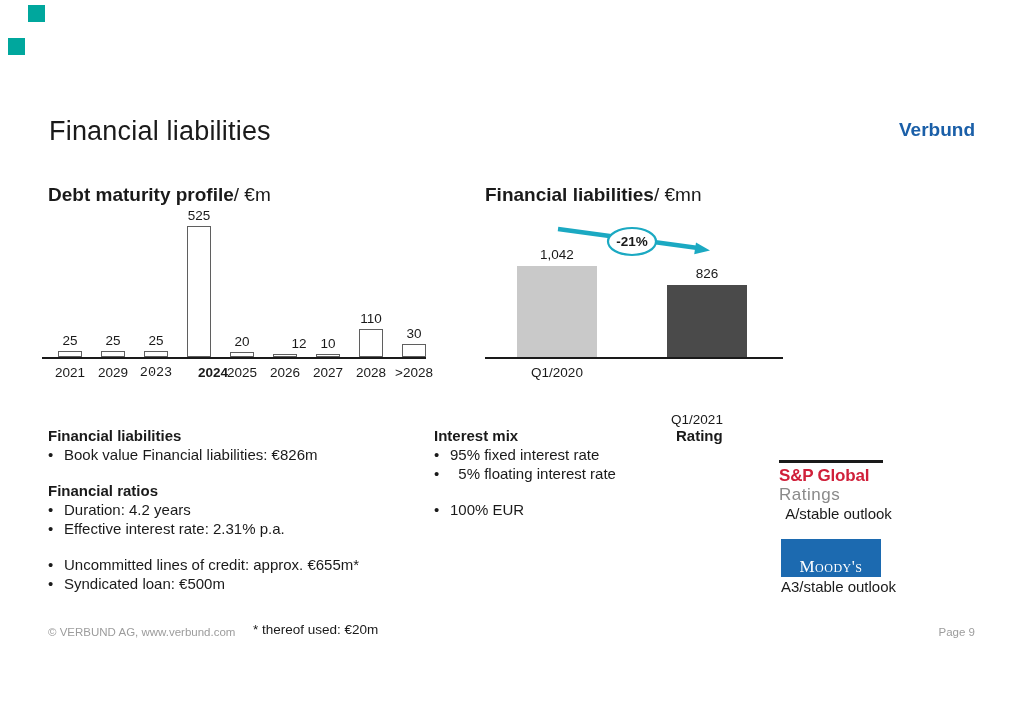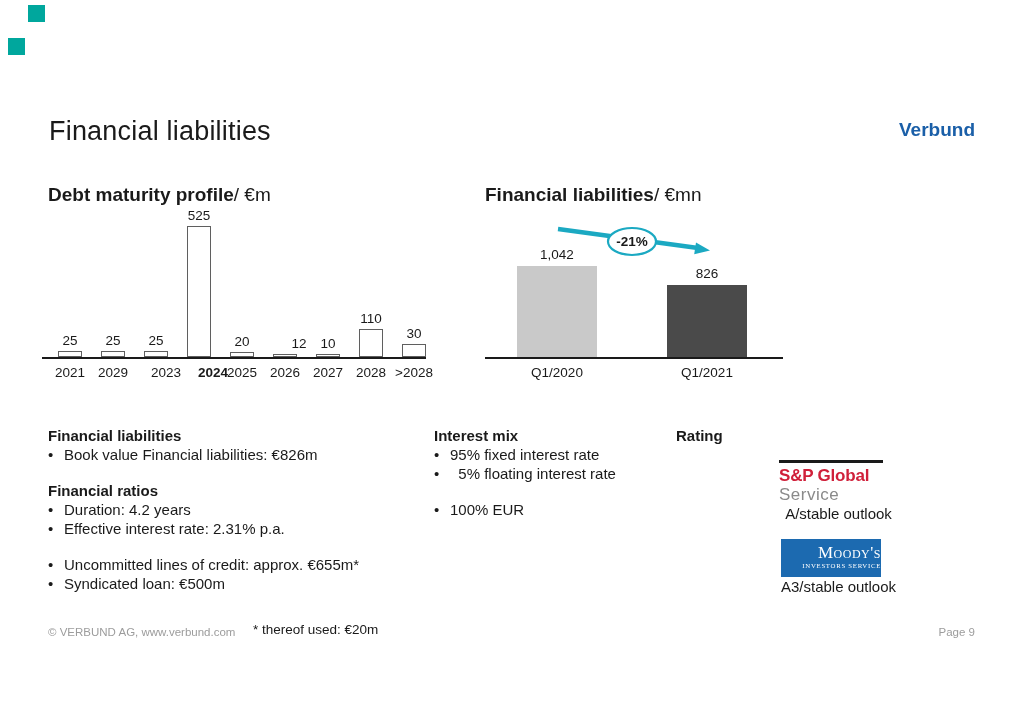--- a/index.html
+++ b/index.html
@@ -47,21 +47,21 @@
   .bullet{width:16px;flex:0 0 16px;}
   .item-text{flex:1;}
 
   
   .rating-row{display:flex;align-items:center;margin-top:16px;flex-direction:column;}
   .rating-row.first{margin-top:15px;}
   .sp-logo{width:104px;}
   .sp-bar{height:3px;background:#1a1a1a;margin-bottom:3px;}
   .sp-line1{font-size:17px;font-weight:700;line-height:19px;letter-spacing:-0.2px;}
   .sp-line2{font-size:17px;font-weight:400;line-height:19px;color:#8a8a8a;letter-spacing:0.5px;}
-  .moodys-box{width:100px;height:38px;color:#ffffff;text-align:right;box-sizing:border-box;padding-top:5px;}
+  .moodys-box{width:100px;height:38px;color:#ffffff;text-align:center;box-sizing:border-box;padding-top:19px;}
   .moodys-line1{font-family:"Liberation Serif","DejaVu Serif",serif;font-variant:small-caps;
     font-size:17px;line-height:17px;letter-spacing:0.5px;}
   .moodys-line2{font-family:"Liberation Serif","DejaVu Serif",serif;font-size:6.8px;line-height:8px;
     text-transform:uppercase;letter-spacing:0.7px;margin-top:1px;}
   .outlook-text{font-size:15px;line-height:19px;margin-left:15px;}
 
   
   .copyright{position:absolute;left:48px;top:625px;font-size:11.5px;color:#9c9c9c;line-height:14px;}
   .footnote{position:absolute;left:253px;top:621px;font-size:13.5px;color:#1a1a1a;line-height:17px;}
   .page-number{position:absolute;right:49px;top:625px;font-size:11.5px;color:#9c9c9c;line-height:14px;}
@@ -83,21 +83,21 @@
     </div>
     <div class="plot" id="plot-left">
         <div class="bar outlined" style="left: 16px; top: 182px; width: 24px; height: 6px; background: rgb(255, 255, 255); border-color: rgb(95, 95, 95);"></div>
         <div class="bar-value-label" style="left: 6px; width: 44px; top: 164px;">25</div>
         <div class="axis-tick-label" style="left: 5px; width: 46px;">2021</div>
         <div class="bar outlined" style="left: 59px; top: 182px; width: 24px; height: 6px; background: rgb(255, 255, 255); border-color: rgb(95, 95, 95);"></div>
         <div class="bar-value-label" style="left: 49px; width: 44px; top: 164px;">25</div>
         <div class="axis-tick-label" style="left: 48px; width: 46px;">2029</div>
         <div class="bar outlined" style="left: 102px; top: 182px; width: 24px; height: 6px; background: rgb(255, 255, 255); border-color: rgb(95, 95, 95);"></div>
         <div class="bar-value-label" style="left: 92px; width: 44px; top: 164px;">25</div>
-        <div class="axis-tick-label" style="left: 101px; width: 46px;">2023</div>
+        <div class="axis-tick-label" style="left: 91px; width: 46px; font-family: Liberation Mono, monospace;">2023</div>
         <div class="bar outlined" style="left: 145px; top: 57px; width: 24px; height: 131px; background: rgb(255, 255, 255); border-color: rgb(95, 95, 95);"></div>
         <div class="bar-value-label" style="left: 135px; width: 44px; top: 39px;">525</div>
         <div class="axis-tick-label" style="left: 148px; width: 46px; font-weight: bold;">2024</div>
         <div class="bar outlined" style="left: 188px; top: 183px; width: 24px; height: 5px; background: rgb(255, 255, 255); border-color: rgb(95, 95, 95);"></div>
         <div class="bar-value-label" style="left: 178px; width: 44px; top: 165px;">20</div>
         <div class="axis-tick-label" style="left: 177px; width: 46px;">2025</div>
         <div class="bar outlined" style="left: 231px; top: 185px; width: 24px; height: 3px; background: rgb(255, 255, 255); border-color: rgb(95, 95, 95);"></div>
         <div class="bar-value-label" style="left: 235px; width: 44px; top: 167px;">12</div>
         <div class="axis-tick-label" style="left: 220px; width: 46px;">2026</div>
         <div class="bar outlined" style="left: 274px; top: 185px; width: 24px; height: 3px; background: rgb(255, 255, 255); border-color: rgb(95, 95, 95);"></div>
@@ -116,21 +116,21 @@
   <div class="chart-section" id="chart-right">
     <div class="chart-header">
       <span class="t">Financial liabilities</span><span class="u">/ €mn</span>
     </div>
     <div class="plot" id="plot-right">
         <div class="bar" style="left: 32px; top: 97px; width: 80px; height: 91px; background: rgb(201, 201, 201);"></div>
         <div class="bar-value-label" style="left: 32px; width: 80px; top: 78px;">1,042</div>
         <div class="axis-tick-label" style="left: 22px; width: 100px;">Q1/2020</div>
         <div class="bar" style="left: 182px; top: 116px; width: 80px; height: 72px; background: rgb(74, 74, 74);"></div>
         <div class="bar-value-label" style="left: 182px; width: 80px; top: 97px;">826</div>
-        <div class="axis-tick-label" style="left: 172px; width: 100px;">Q1/2021</div>
+        <div class="axis-tick-label" style="left: 162px; width: 100px; margin-top: 47px;">Q1/2021</div>
       </div>
     <svg class="annot-svg" width="300" height="215" viewBox="0 0 300 215">
       <line class="teal-stroke" x1="73" y1="60" x2="213" y2="79" stroke="#1ba9c2" stroke-width="4.5"></line>
       <polygon class="teal-fill" points="225,81.5 209.2,85.2 211,73.4" fill="#1ba9c2"></polygon>
       <ellipse class="teal-stroke" cx="147" cy="72.5" rx="24" ry="13.5" fill="#ffffff" stroke="#1ba9c2" stroke-width="2.2"></ellipse>
     </svg>
     <div class="annotation-text">-21%</div>
     <div class="axis-line"></div>
   </div>
 
@@ -185,21 +185,21 @@
       </div>
     </div>
 
   <div class="info-col" id="col3">
     <div class="info-heading">Rating</div>
 
     <div class="rating-row first">
       <div class="sp-logo">
         <div class="sp-bar"></div>
         <div class="sp-line1" id="sp-line1" style="color: rgb(208, 32, 58);">S&amp;P Global</div>
-        <div class="sp-line2">Service</div>
+        <div class="sp-line2">Ratings</div>
       </div>
       <div class="outlook-text">A/stable outlook</div>
     </div>
 
     <div class="rating-row">
       <div class="moodys-box" id="moodys-box" style="background: rgb(28, 106, 176);">
         <div class="moodys-line1">Moody's</div>
         <div class="moodys-line2">Investors Service</div>
       </div>
       <div class="outlook-text">A3/stable outlook</div>

